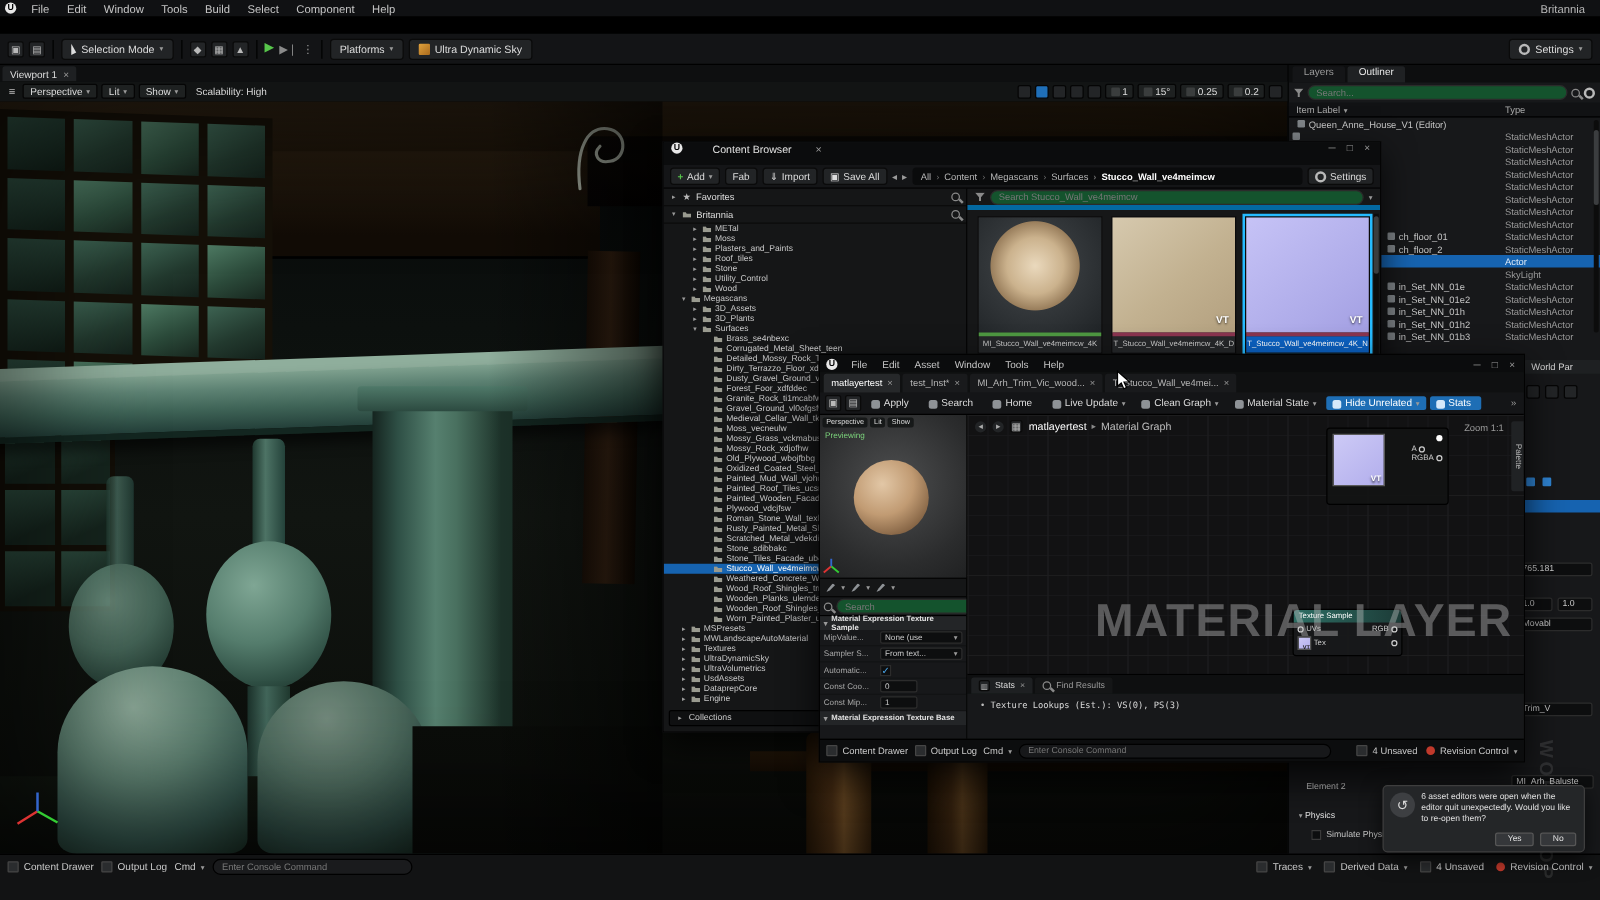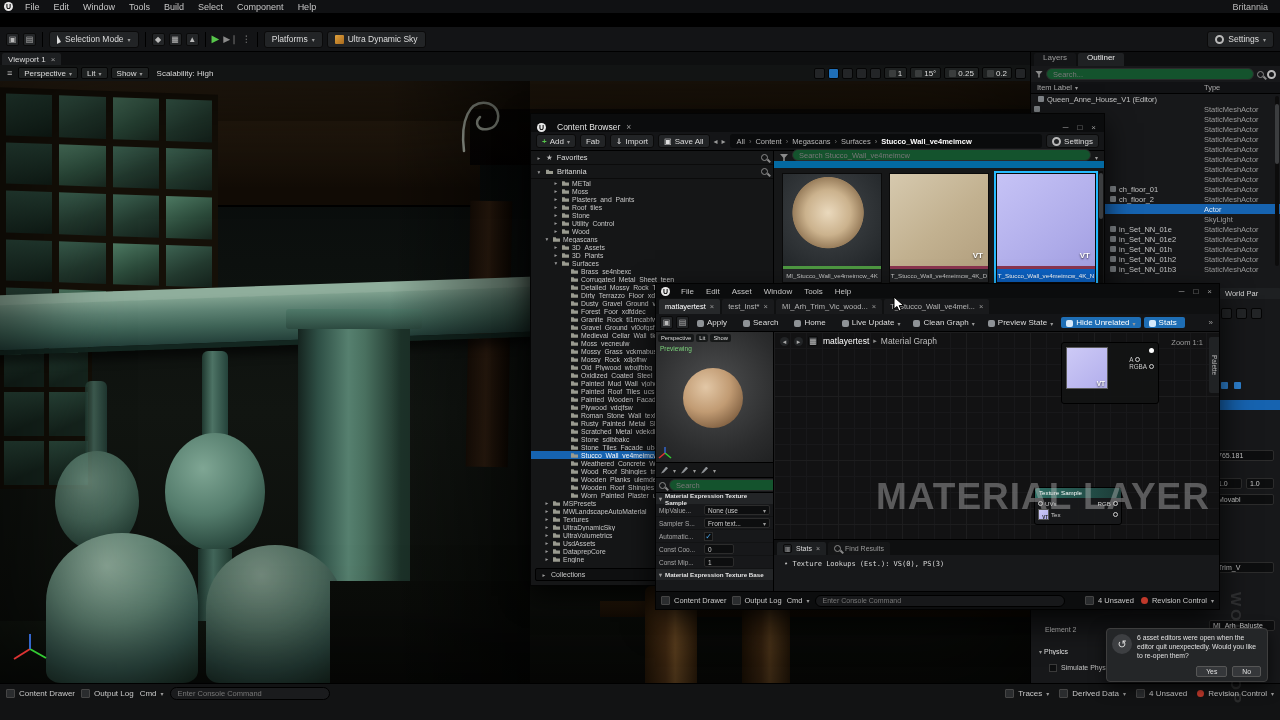--- a/index.html
+++ b/index.html
@@ -125,42 +125,42 @@
   color:#ccc;display:flex;align-items:center;padding:0 3px;white-space:nowrap;overflow:hidden}
 .fragtab{position:absolute;background:#1e2022;border-radius:2px 2px 0 0;font-size:7.5px;color:#d6d6d6;
   padding:1px 6px;white-space:nowrap;overflow:hidden}
 .bluestar{position:absolute;width:7px;height:7px;background:#2f84d4;border-radius:1px}
 .fragsel{position:absolute;background:#1663b0;border-radius:1px}
 .chkbox{display:inline-block;width:8px;height:8px;background:#0d0e0f;border:1px solid #3a3a3a;vertical-align:middle;margin-right:4px}
 
 
 .cb-window{position:absolute;left:530px;top:113px;width:575px;height:473px;background:#191a1c;
   border:1px solid #040404;box-shadow:0 10px 26px rgba(0,0,0,.75);z-index:10}
-.cb-title{height:18px;background:#0b0c0d;display:flex;align-items:flex-end;gap:6px;padding:0 6px;font-size:8.5px;color:#e2e2e2}
+.cb-title{height:18px;background:#0b0c0d;display:flex;align-items:flex-start;gap:19px;padding:0 6px;font-size:8.5px;color:#e2e2e2}
 .winctl{margin-left:auto;display:flex;gap:9px;color:#9a9a9a;font-size:8px;padding-right:2px}
 .cb-toolbar{height:19px;background:#141517;display:flex;align-items:center;gap:4px;padding:0 5px;font-size:8px;border-bottom:1px solid #000}
 .plus{color:#57c64b;font-weight:bold}
 .cb-btn{display:flex;align-items:center;gap:3px;background:#222426;border:1px solid #0a0a0a;border-radius:3px;height:14px;padding:0 5px;color:#ddd}
 .crumbbar{flex:1;background:#0a0b0c;border-radius:3px;height:14px;display:flex;align-items:center;padding:0 7px;font-size:7.5px;color:#b5b5b5;overflow:hidden}
 .crumbs{display:flex;align-items:center;white-space:nowrap}
 .crumb+.crumb::before{content:"›";margin:0 4px;color:#6e6e6e}
 .crumb:last-child{color:#fff;font-weight:bold}
 .cb-body{position:absolute;left:0;right:0;top:37px;bottom:0;display:flex}
 .cb-left{width:243px;background:#151617;border-right:1px solid #000;position:relative;overflow:hidden}
 .cb-rootrow{height:14px;display:flex;align-items:center;gap:4px;font-size:7.5px;color:#ddd;padding:0 5px;border-bottom:1px solid #0b0b0b}
 .cb-rootrow .mag{margin-left:auto}
 .tree{font-size:6.8px;color:#c8c8c8}
 .t-row{height:8px;display:flex;align-items:center;gap:3px;white-space:nowrap;overflow:hidden}
 .t-row.sel{background:#1663b0;color:#fff}
 .t-arrow{width:6px;color:#9a9a9a;font-size:5.5px;flex:none;text-align:center}
 .t-folder{width:7px;height:5.5px;background:#999a8f;clip-path:polygon(0 18%,38% 18%,48% 40%,100% 40%,100% 100%,0 100%);flex:none}
 .collections{position:absolute;left:4px;right:6px;bottom:4px;height:13px;background:#0f1011;border:1px solid #000;
   border-radius:2px;display:flex;align-items:center;gap:4px;font-size:7px;color:#c9c9c9;padding:0 5px}
 .cb-right{flex:1;position:relative;background:#161718}
-.cb-search{height:17px;display:flex;align-items:flex-end;gap:4px;padding:0 6px;border-bottom:7px solid #0369a1}
+.cb-search{height:17px;display:flex;align-items:center;gap:4px;padding:0 6px;border-bottom:4px solid #0369a1}
 .assets{position:absolute;left:8px;top:22px;display:flex;gap:7px}
 .asset{width:100px;background:#202123;border:1px solid #0a0a0a}
 .thumb{width:98px;height:95px;position:relative;background:#222}
 .aname{height:13px;font-size:6.2px;display:flex;align-items:center;justify-content:center;background:#26282a;
   color:#ccc;white-space:nowrap;overflow:hidden;padding:0 2px}
 .asset.sel{outline:2px solid #26bbff}
 .asset.sel .aname{background:#0b62c4;color:#fff}
 .asset.material .thumb{background:radial-gradient(circle at 46% 42%,#ead9bd 0%,#cbb28d 30%,#997e5c 47%,#33373a 48%,#202427 100%);border-bottom:3px solid #4f9a42}
 .asset.texd .thumb{background:linear-gradient(140deg,#d6c9ae,#c2b190 55%,#b3a07f);border-bottom:3px solid #8b3550}
 .asset.texn .thumb{background:linear-gradient(140deg,#c6c3f6,#aeabe9 70%,#a39fe2);border-bottom:3px solid #8b3550}
@@ -983,21 +983,21 @@
           <span>Live Update</span>
           <span class="caret">▾</span>
         </div>
           <div class="me-tool">
           <span class="tool-dot"></span>
           <span>Clean Graph</span>
           <span class="caret">▾</span>
         </div>
           <div class="me-tool">
           <span class="tool-dot"></span>
-          <span>Preview State</span>
+          <span>Material State</span>
           <span class="caret">▾</span>
         </div>
           <div class="me-tool on">
           <span class="tool-dot"></span>
           <span>Hide Unrelated</span>
           <span class="caret">▾</span>
         </div>
           <div class="me-tool on">
           <span class="tool-dot"></span>
           <span>Stats</span>

